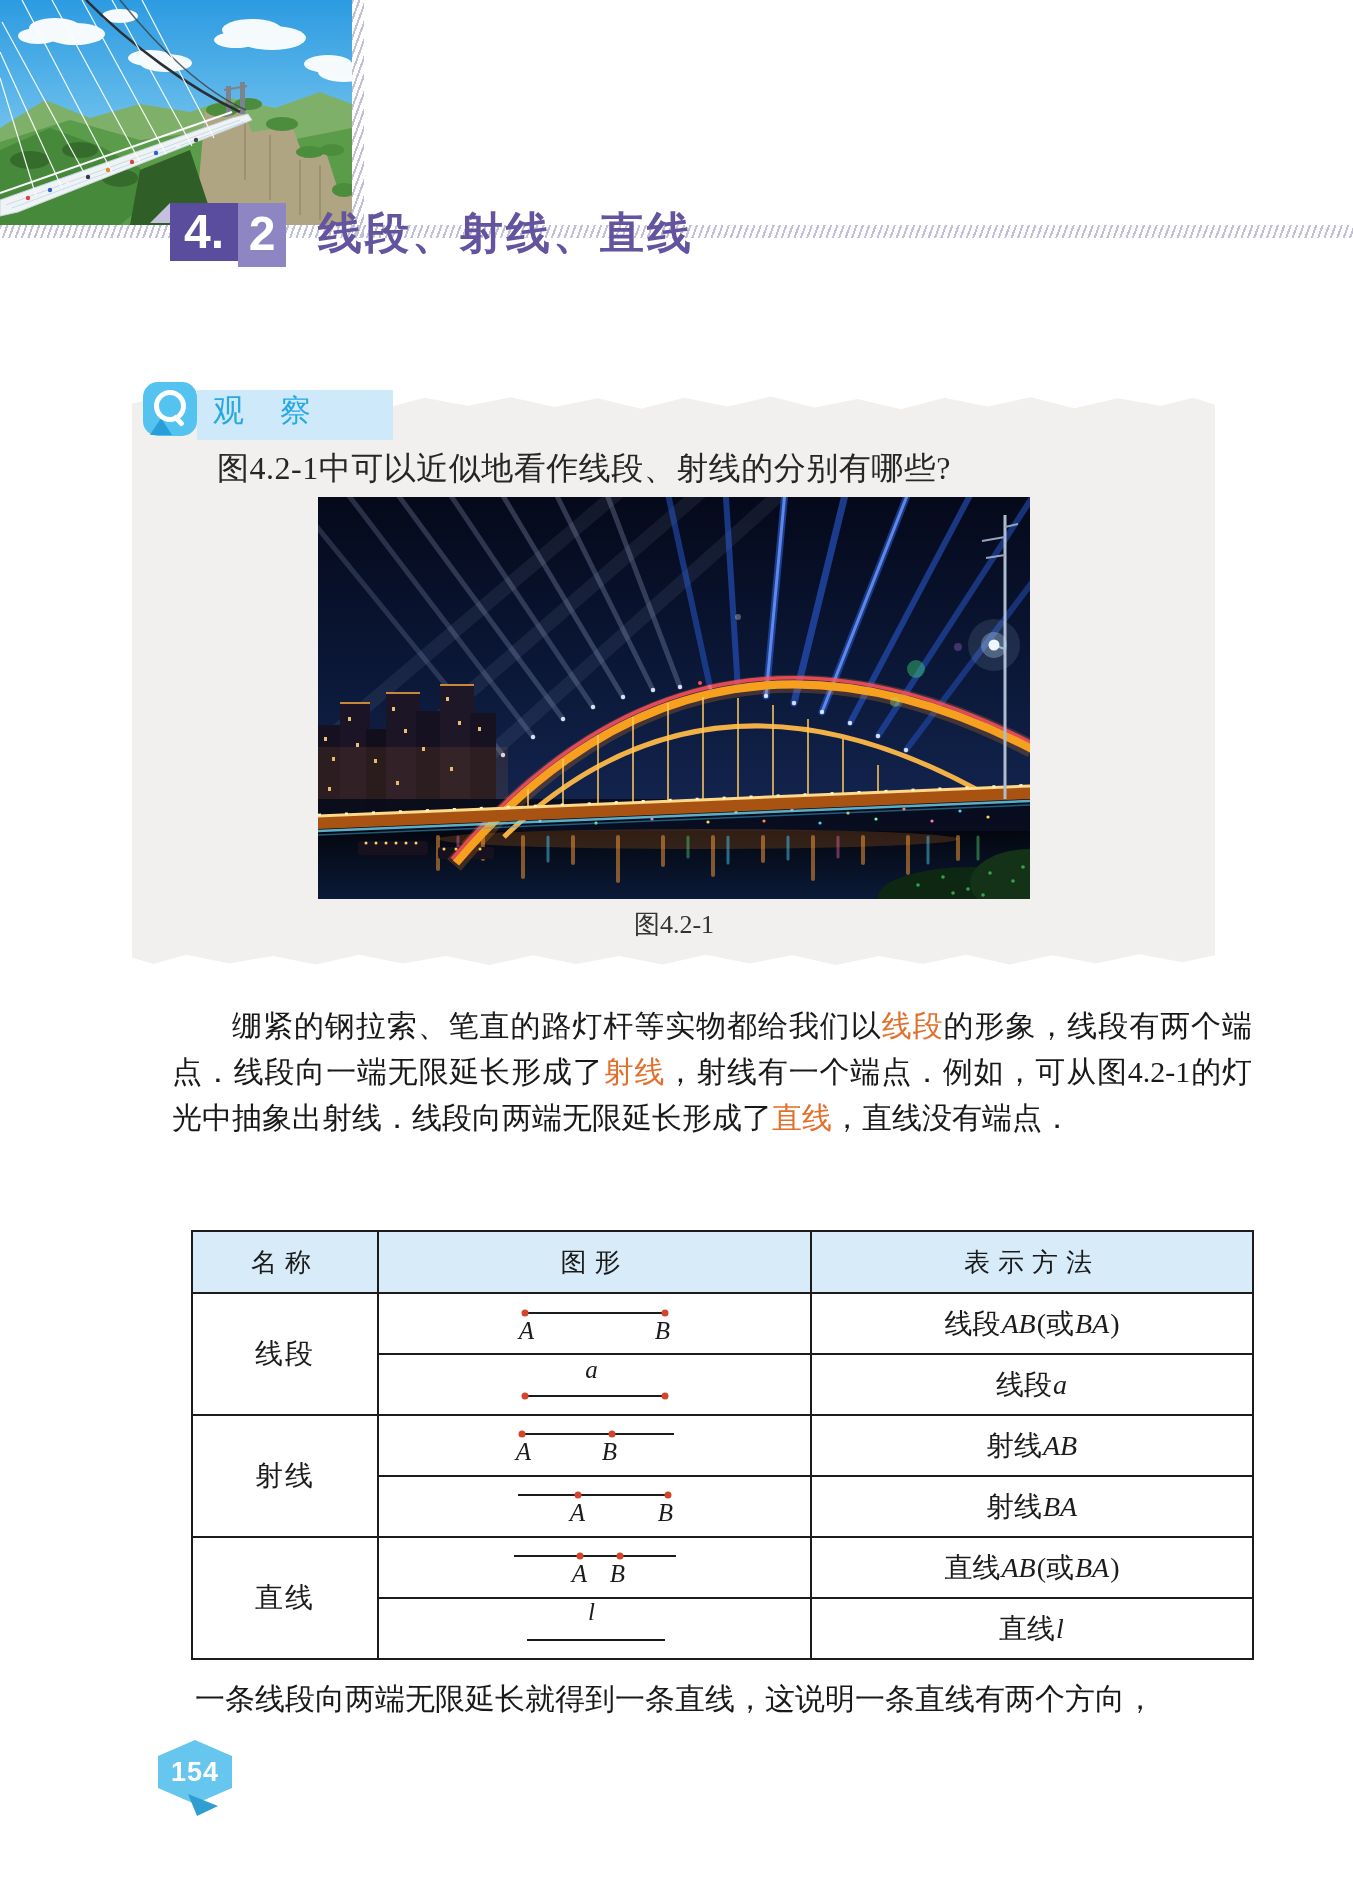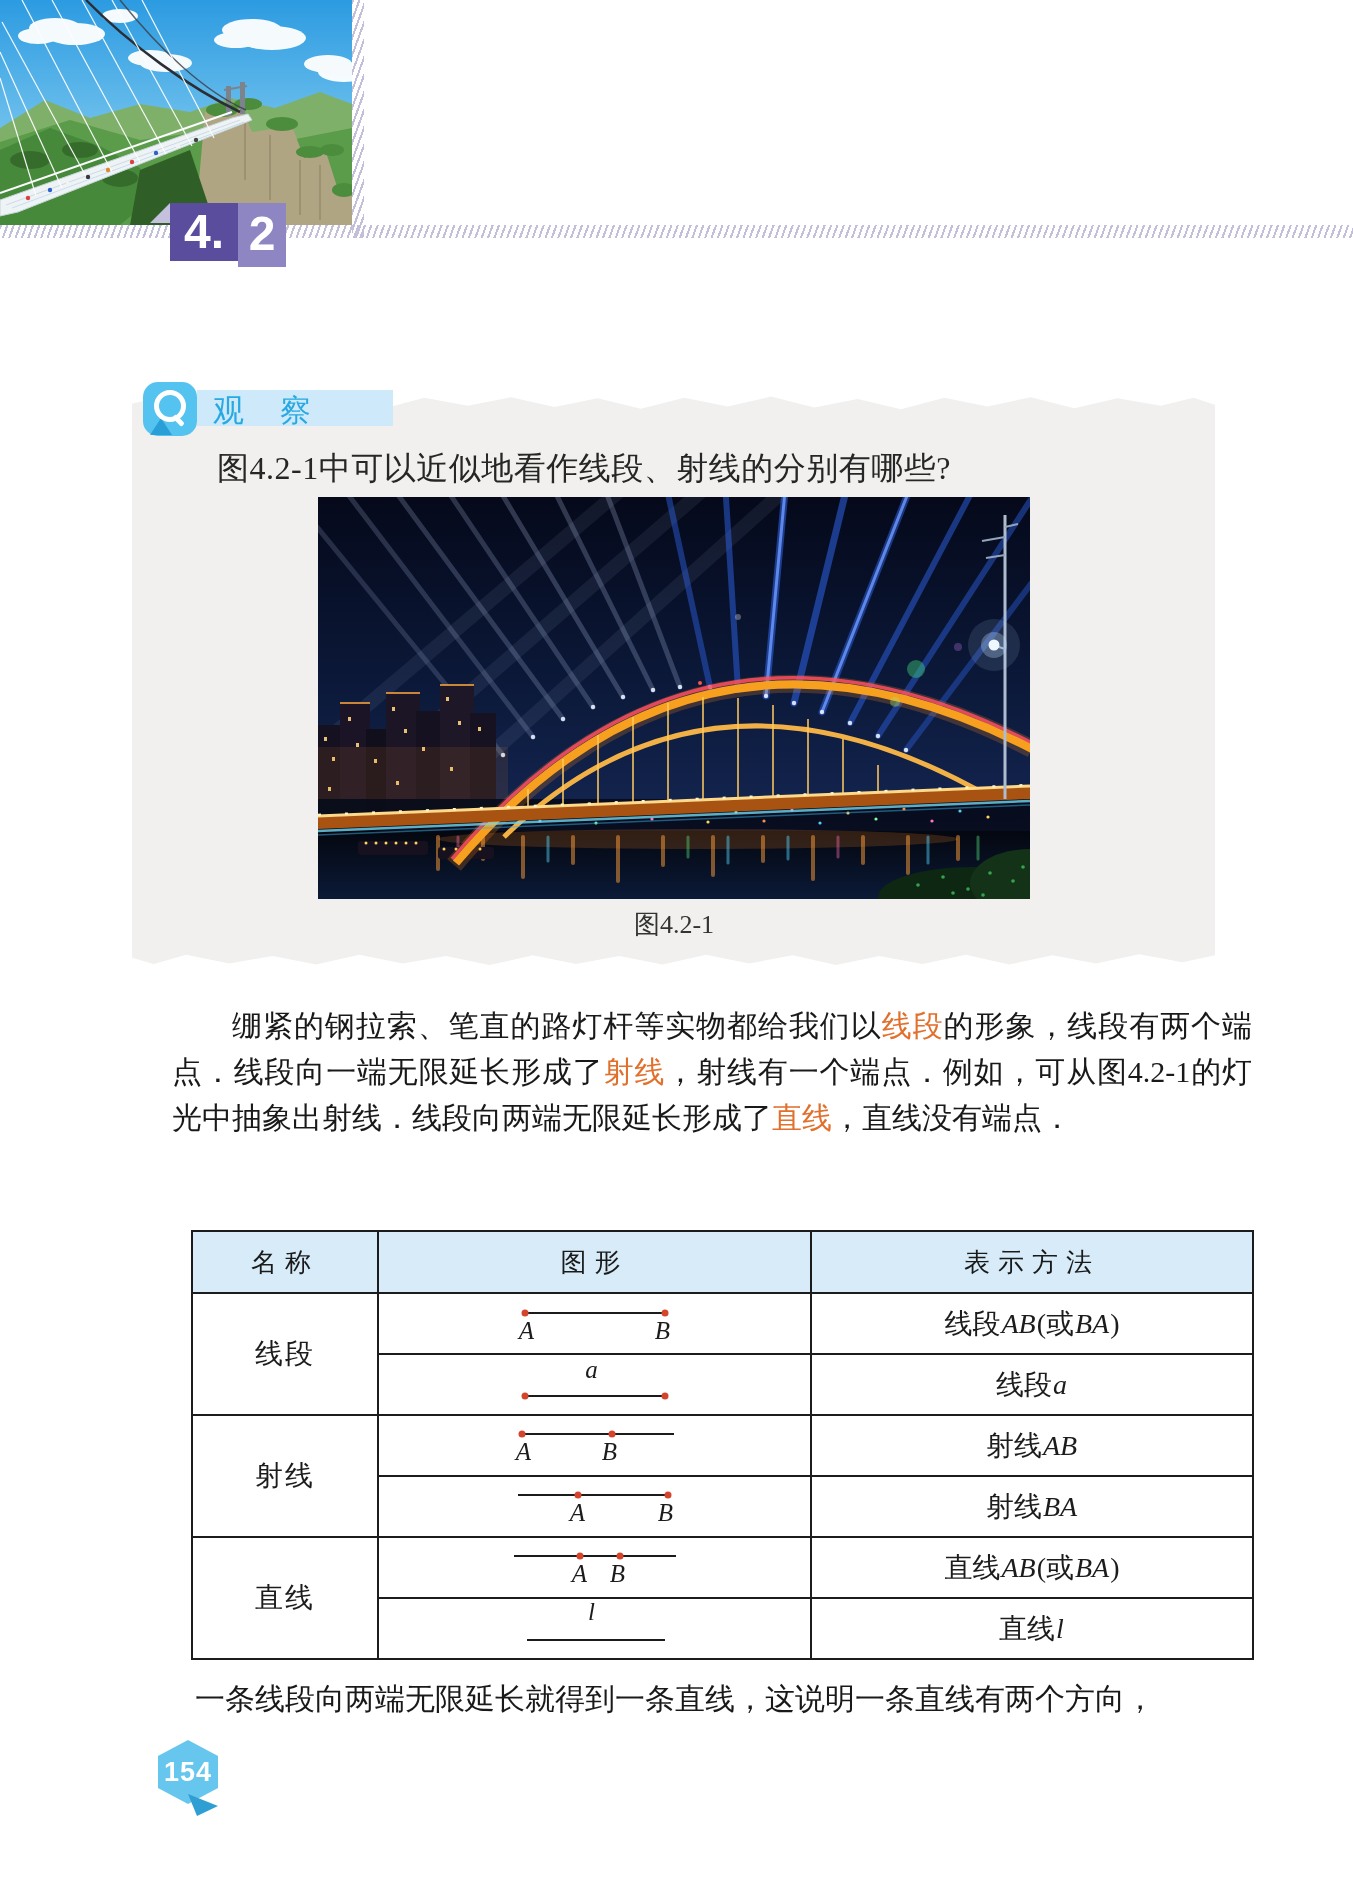--- a/index.html
+++ b/index.html
@@ -28,21 +28,21 @@
   .torn-paper{position:absolute;left:132px;top:392px;width:1083px;height:576px;background:#f1f0ee;
     clip-path:polygon(0% 2.0%,3% 0.8%,7% 2.6%,11% 1.0%,15% 2.8%,19% 1.2%,23% 3.0%,27% 1.0%,31% 2.4%,35% 0.9%,39% 2.6%,43% 1.1%,47% 2.9%,51% 1.0%,55% 2.5%,59% 0.8%,63% 2.7%,67% 1.2%,71% 3.0%,75% 1.0%,79% 2.5%,83% 0.9%,87% 2.8%,91% 1.1%,95% 2.4%,98% 1.0%,100% 2.2%,100% 97.8%,97% 99.0%,93% 97.6%,89% 99.2%,85% 97.8%,81% 99.4%,77% 97.7%,73% 99.3%,69% 97.9%,65% 99.5%,61% 97.8%,57% 99.2%,53% 97.7%,49% 99.4%,45% 97.9%,41% 99.3%,37% 97.8%,33% 99.5%,29% 97.9%,25% 99.2%,21% 97.7%,17% 99.4%,13% 97.9%,9% 99.2%,5% 97.7%,2% 99.3%,0% 98.2%);}
   .obs-icon{position:absolute;left:143px;top:382px;width:54px;height:54px;border-radius:15px;
     background:#55c3f0;}
   .obs-icon .ring{position:absolute;left:11px;top:8px;width:22px;height:22px;border:5px solid #ffffff;
     border-radius:50%;}
   .obs-icon .handle{position:absolute;left:33px;top:32px;width:5px;height:13px;background:#ffffff;
     border-radius:2px;transform:rotate(-45deg);}
   .obs-icon .accent{position:absolute;left:7px;bottom:1px;width:22px;height:17px;background:#2398d2;
     clip-path:polygon(0 100%,100% 100%,50% 0);opacity:.85;}
-  .obs-label{position:absolute;left:197px;top:390px;width:196px;height:36px;background:#cde9fa;
+  .obs-label{position:absolute;left:197px;top:390px;width:196px;height:50px;background:#cde9fa;
     font-family:"Liberation Sans","DejaVu Sans",sans-serif;font-size:31px;line-height:42px;
     color:#28a9e1;letter-spacing:36px;padding-left:16px;box-sizing:border-box;white-space:nowrap;overflow:hidden;}
   .obs-question{position:absolute;left:217px;top:447px;font-size:32px;color:#262626;letter-spacing:.5px;}
   .night-photo{position:absolute;left:318px;top:497px;width:712px;height:402px;}
   .fig-caption{position:absolute;left:318px;top:907px;width:712px;text-align:center;
     font-size:26px;color:#333;}
 
   
   .bodytext{position:absolute;left:135px;top:1003px;width:1080px;font-size:30px;line-height:46px;
     text-align:justify;color:#191919;margin-left:37px;}
@@ -59,21 +59,21 @@
   .ntable td{height:59px;font-size:28px;}
   .gname{letter-spacing:2px;}
   .rep .mi{font-style:italic;font-family:"Liberation Serif","DejaVu Serif",serif;padding:0 1px;}
   .fig{position:relative;width:190px;height:59px;margin:0 auto;}
   .fline{position:absolute;height:2px;background:#1b1b1b;}
   .fdot{position:absolute;width:7px;height:7px;border-radius:50%;background:#d4452c;
     transform:translate(-50%,-50%);}
   .flab{position:absolute;font-style:italic;font-size:25px;transform:translateX(-50%);line-height:1;}
 
   
-  .page-badge{position:absolute;left:158px;top:1740px;width:60px;height:64px;background:#67c6ed;
+  .page-badge{position:absolute;left:158px;top:1740px;width:74px;height:64px;background:#67c6ed;
     clip-path:polygon(50% 0%,100% 25%,100% 75%,50% 100%,0% 75%,0% 25%);
     color:#fff;font-family:"Liberation Sans","DejaVu Sans",sans-serif;font-weight:bold;
     font-size:27px;line-height:64px;text-align:center;letter-spacing:1px;}
   .page-badge-tail{position:absolute;left:188px;top:1794px;width:30px;height:22px;background:#2f9fd3;
     clip-path:polygon(0 0,100% 55%,30% 100%);}
 </style>
 </head>
 <body>
 
 <div class="page">
@@ -157,20 +157,21 @@
         <circle cx="156" cy="153" r="2.2" fill="#2f62c8"></circle>
           <circle cx="178" cy="146" r="2.2" fill="#f2f2f2"></circle>
         <circle cx="196" cy="140" r="2.2" fill="#444444"></circle>
       </g>
     </svg>
   </div>
 
   <div class="badge-fold"></div>
   <div class="badge-dark">4.</div>
   <div class="badge-light">2</div>
+  <h1 class="section-title">线段、射线、直线</h1>
 
   <div class="torn-paper"></div>
   <div class="obs-icon">
     <span class="accent"></span>
     <span class="ring"></span>
     <span class="handle"></span>
   </div>
   <div class="obs-label">观察</div>
   <div class="obs-question">图4.2-1中可以近似地看作线段、射线的分别有哪些?</div>
 

